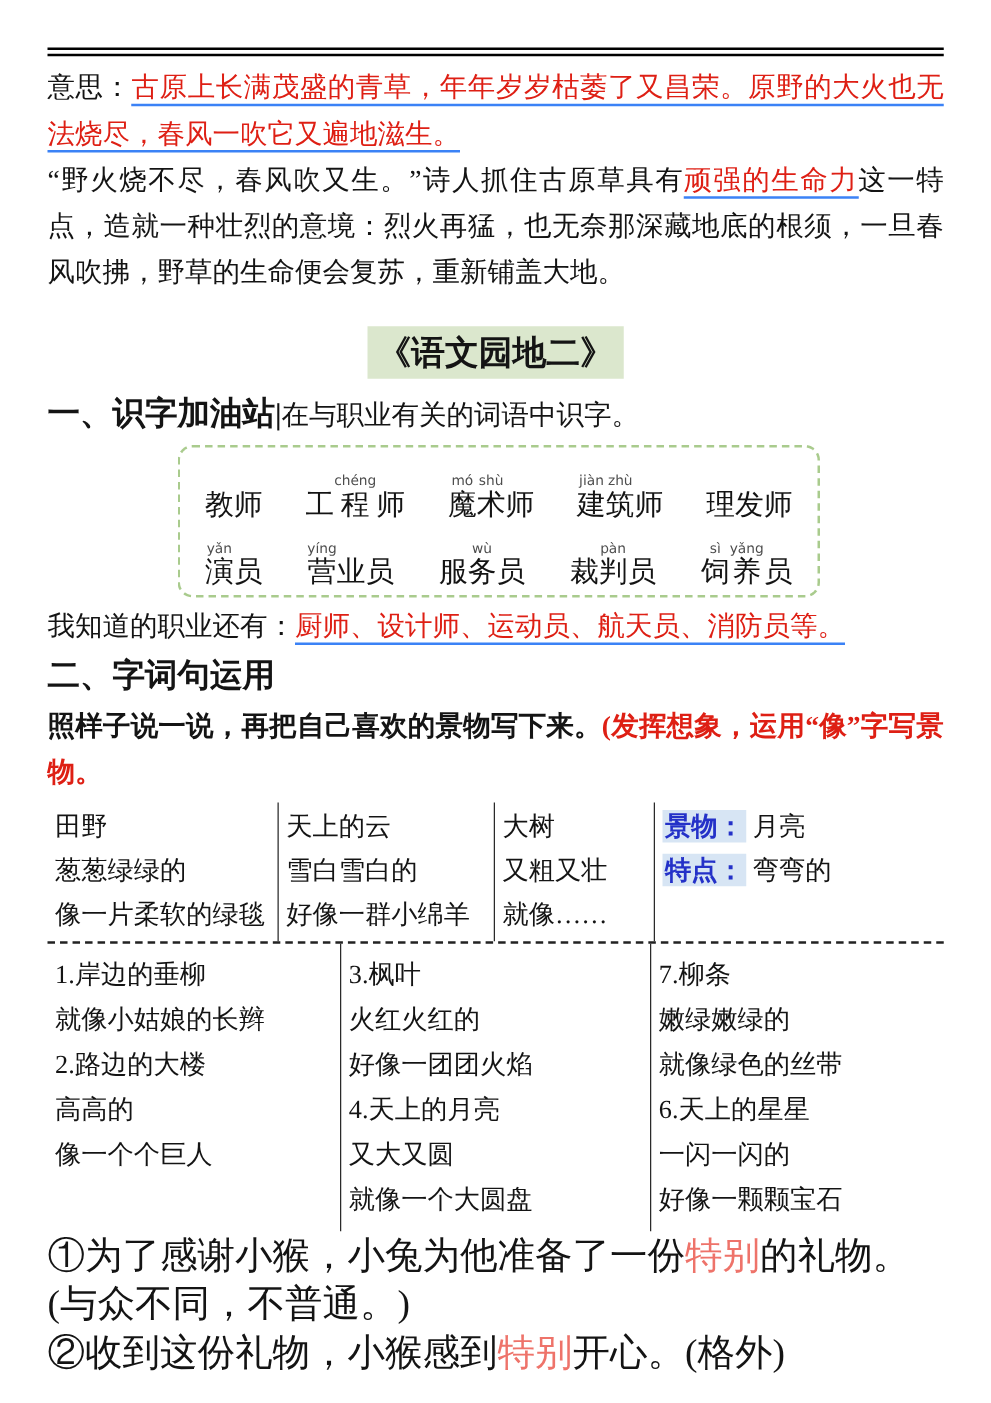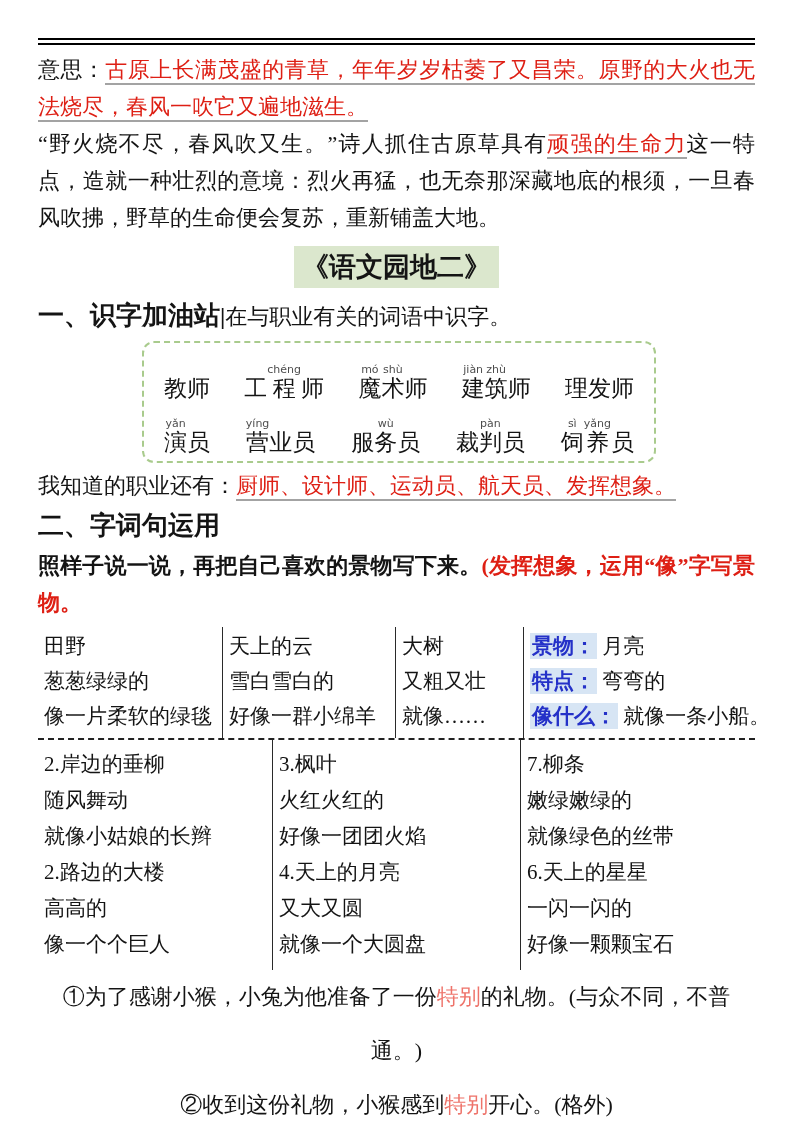--- a/index.html
+++ b/index.html
@@ -29,28 +29,28 @@
     white-space:nowrap;letter-spacing:0px;
   }
   .doc-title .red{color:var(--title-red);}
   .title-rule{
     margin-top:2px;height:7px;
     border-top:2.5px solid #000;border-bottom:2.5px solid #000;
   }
 
   
   .para{font-size:22px;line-height:37px;text-align:justify;}
-  .red-u{color:var(--body-red);border-bottom:2px solid #a3a3a3;padding-bottom:1px;}
+  .red-u{color:var(--body-red);border-bottom:2px solid #3b82f6;padding-bottom:1px;}
   .mt6{margin-top:6px;}
 
   
   .center-line{text-align:center;margin:10px 0 8px 0;}
   .garden-title{
     display:inline-block;background:var(--green-bg);
-    font-size:27px;font-weight:bold;padding:3px 8px;
+    font-size:27px;font-weight:bold;padding:3px 8px;margin-top:15px;
   }
 
   
   .sec-head{font-size:22px;line-height:40px;margin-top:2px;}
   .sec-head b{font-size:26px;font-weight:bold;}
   .pipe{font-weight:bold;font-size:24px;}
 
   
   .prof-box{
     margin:4px 0 4px 104px;width:514px;
@@ -81,21 +81,21 @@
   .prac-col{padding:6px 4px 8px 6px;}
   .prac-col + .prac-col{border-left:1.5px solid #2a2a2a;}
   .prac-col .ln{font-size:21px;line-height:36px;white-space:nowrap;}
 
   
   .cw0{width:184px;} .cw1{width:173px;} .cw2{width:128px;} .cw3{width:232px;}
   .pw0{width:234px;} .pw1{width:248px;} .pw2{width:235px;}
 
   
   .poly-head{color:var(--salmon);font-weight:bold;font-size:22px;line-height:36px;margin-top:2px;}
-  .sentence{font-size:22px;line-height:54px;text-align:center;}
+  .sentence{font-size:30px;line-height:39px;}
   .hl{color:var(--pink);}
 
   .instr{font-weight:bold;}
   .instr .red-b{color:var(--body-red);}
 </style>
 </head>
 <body>
 
 <div class="page">
 
@@ -121,21 +121,21 @@
       </div>
       <div class="prof-row">
         <span class="word"><span class="zi"><span class="py">yǎn</span><span class="ch">演</span></span><span class="zi"><span class="py"></span><span class="ch">员</span></span></span>
         <span class="word"><span class="zi"><span class="py">yíng</span><span class="ch">营</span></span><span class="zi"><span class="py"></span><span class="ch">业</span></span><span class="zi"><span class="py"></span><span class="ch">员</span></span></span>
         <span class="word"><span class="zi"><span class="py"></span><span class="ch">服</span></span><span class="zi"><span class="py">wù</span><span class="ch">务</span></span><span class="zi"><span class="py"></span><span class="ch">员</span></span></span>
         <span class="word"><span class="zi"><span class="py"></span><span class="ch">裁</span></span><span class="zi"><span class="py">pàn</span><span class="ch">判</span></span><span class="zi"><span class="py"></span><span class="ch">员</span></span></span>
         <span class="word"><span class="zi"><span class="py">sì</span><span class="ch">饲</span></span><span class="zi"><span class="py">yǎng</span><span class="ch">养</span></span><span class="zi"><span class="py"></span><span class="ch">员</span></span></span>
       </div>
     </div>
 
-  <p class="para"><span>我知道的职业还有：</span><span class="red-u">厨师、设计师、运动员、航天员、发挥想象。</span></p>
+  <p class="para"><span>我知道的职业还有：</span><span class="red-u">厨师、设计师、运动员、航天员、消防员等。</span></p>
 
   <div class="sec-head"><b>二、字词句运用</b></div>
 
   <p class="para instr"><span>照样子说一说，再把自己喜欢的景物写下来。</span><span class="red-b">(发挥想象，运用“像”字写景物。</span></p>
 
   <div class="cmp-table" id="cmp-table">
       <div class="cmp-col cw0">
         <div class="ln">田野</div>
         <div class="ln">葱葱绿绿的</div>
         <div class="ln">像一片柔软的绿毯</div>
@@ -146,30 +146,28 @@
         <div class="ln">好像一群小绵羊</div>
       </div>
       <div class="cmp-col cw2">
         <div class="ln">大树</div>
         <div class="ln">又粗又壮</div>
         <div class="ln">就像……</div>
       </div>
       <div class="cmp-col cw3">
         <div class="ln"><span class="lbl">景物：</span> 月亮</div>
         <div class="ln"><span class="lbl">特点：</span> 弯弯的</div>
-        <div class="ln"><span class="lbl">像什么：</span> 就像一条小船。</div>
       </div>
     </div>
 
   <div class="dash-sep"></div>
 
   <div class="prac-table" id="prac-table">
       <div class="prac-col pw0">
-        <div class="ln">2.岸边的垂柳</div>
-        <div class="ln">随风舞动</div>
+        <div class="ln">1.岸边的垂柳</div>
         <div class="ln">就像小姑娘的长辫</div>
         <div class="ln">2.路边的大楼</div>
         <div class="ln">高高的</div>
         <div class="ln">像一个个巨人</div>
       </div>
       <div class="prac-col pw1">
         <div class="ln">3.枫叶</div>
         <div class="ln">火红火红的</div>
         <div class="ln">好像一团团火焰</div>
         <div class="ln">4.天上的月亮</div>

